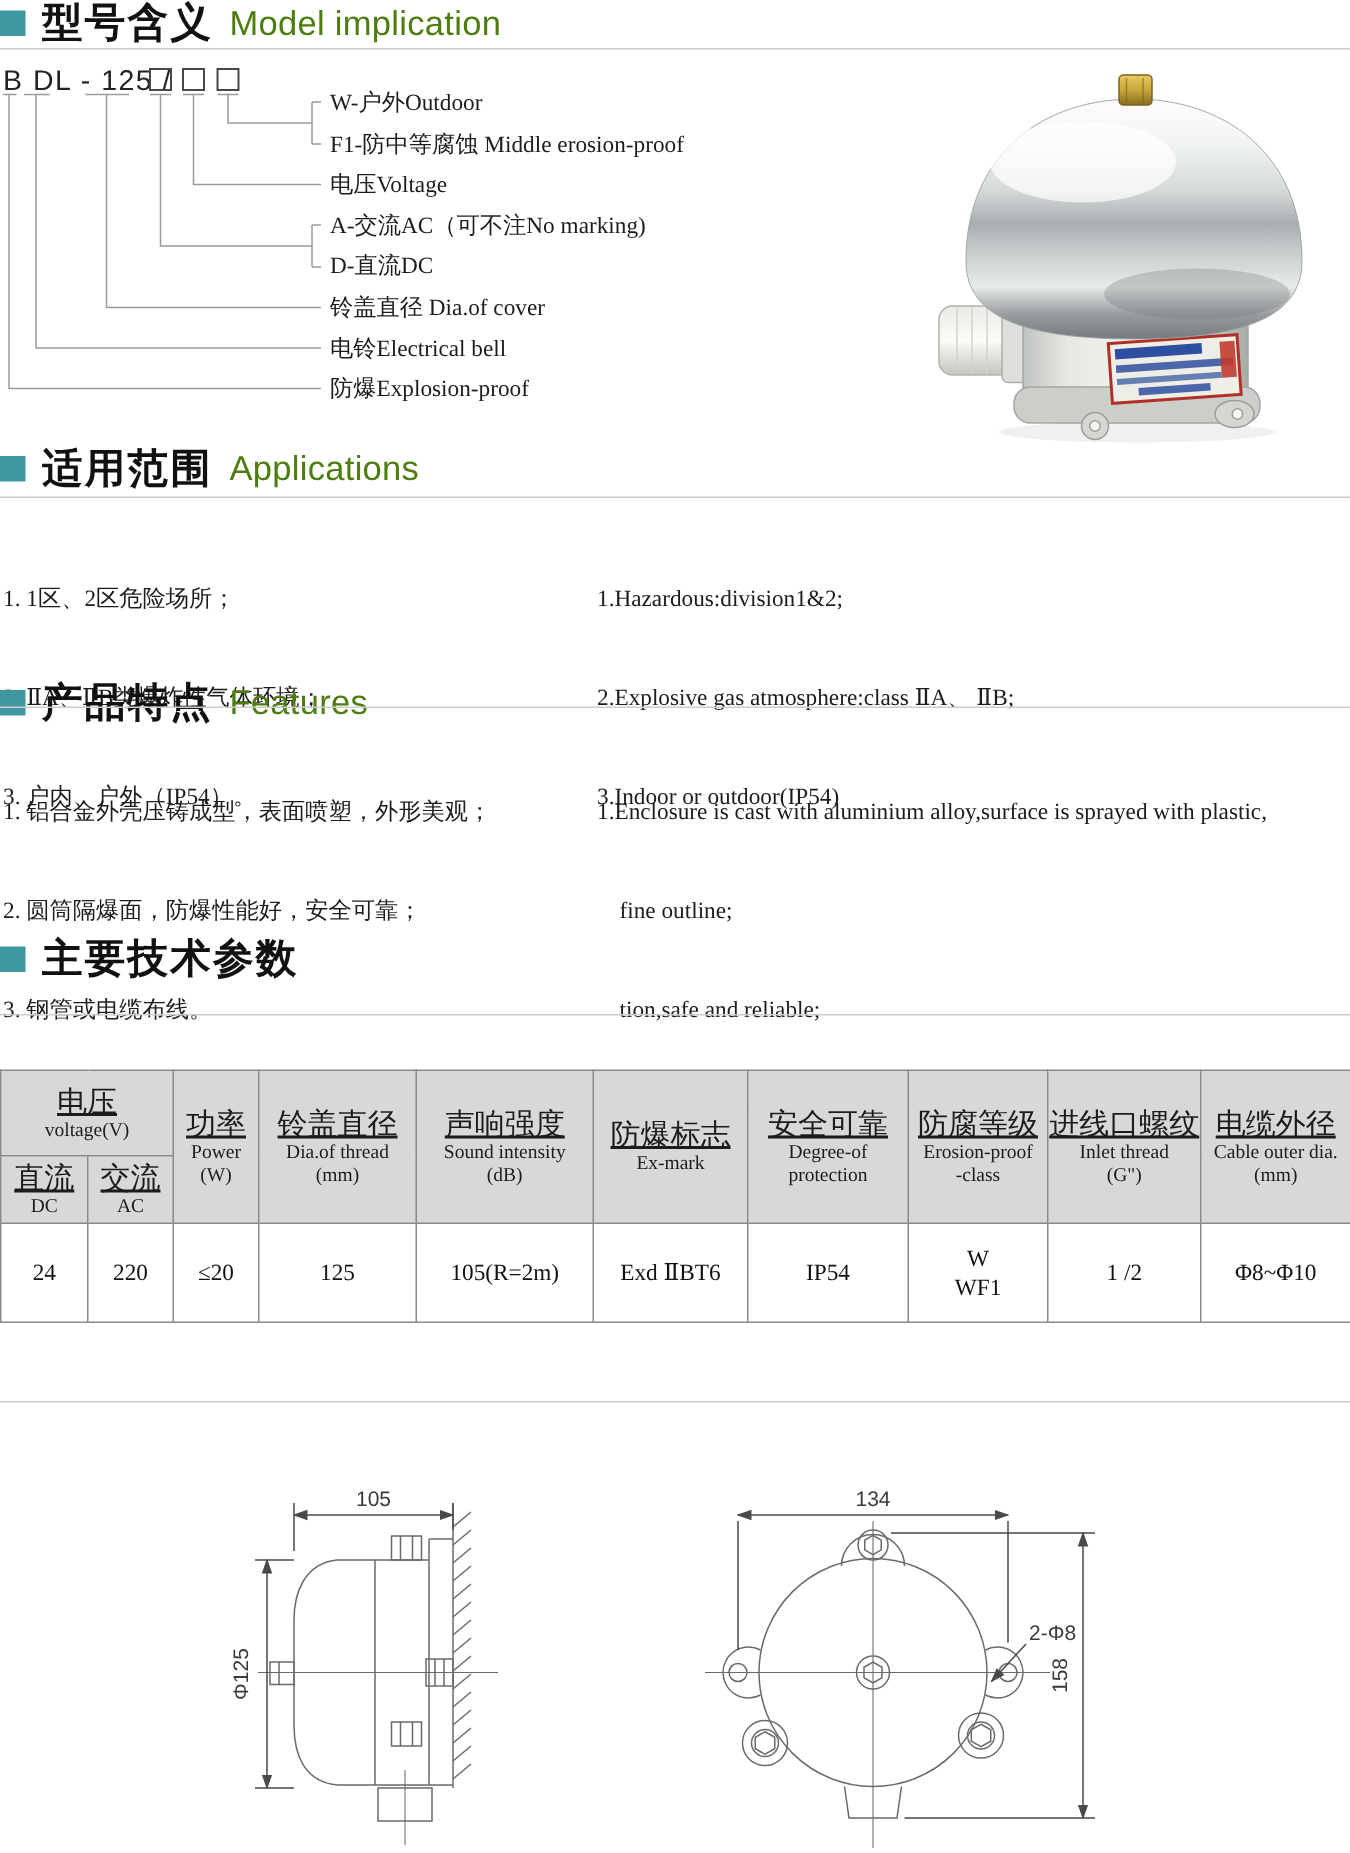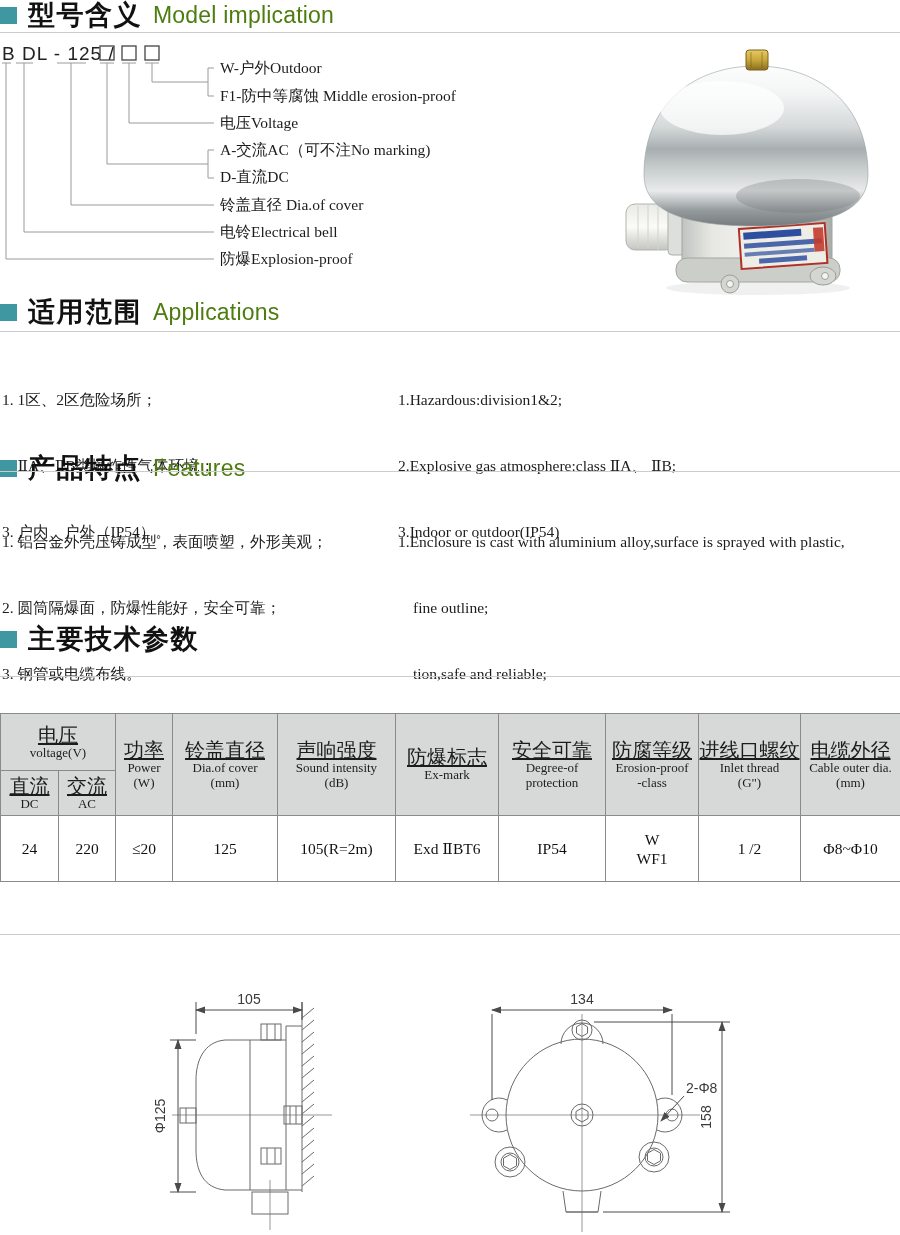--- a/index.html
+++ b/index.html
@@ -199,21 +199,21 @@
         <div class="zh-l">电压</div>
         <div class="en-l">voltage(V)</div>
       </th>
       <th rowspan="2">
         <div class="zh-l">功率</div>
         <div class="en-l">Power</div>
         <div class="en-l">(W)</div>
       </th>
       <th rowspan="2">
         <div class="zh-l">铃盖直径</div>
-        <div class="en-l">Dia.of cover</div>
+        <div class="en-l">Dia.of thread</div>
         <div class="en-l">(mm)</div>
       </th>
       <th rowspan="2">
         <div class="zh-l">声响强度</div>
         <div class="en-l">Sound intensity</div>
         <div class="en-l">(dB)</div>
       </th>
       <th rowspan="2">
         <div class="zh-l">防爆标志</div>
         <div class="en-l">Ex-mark</div>

